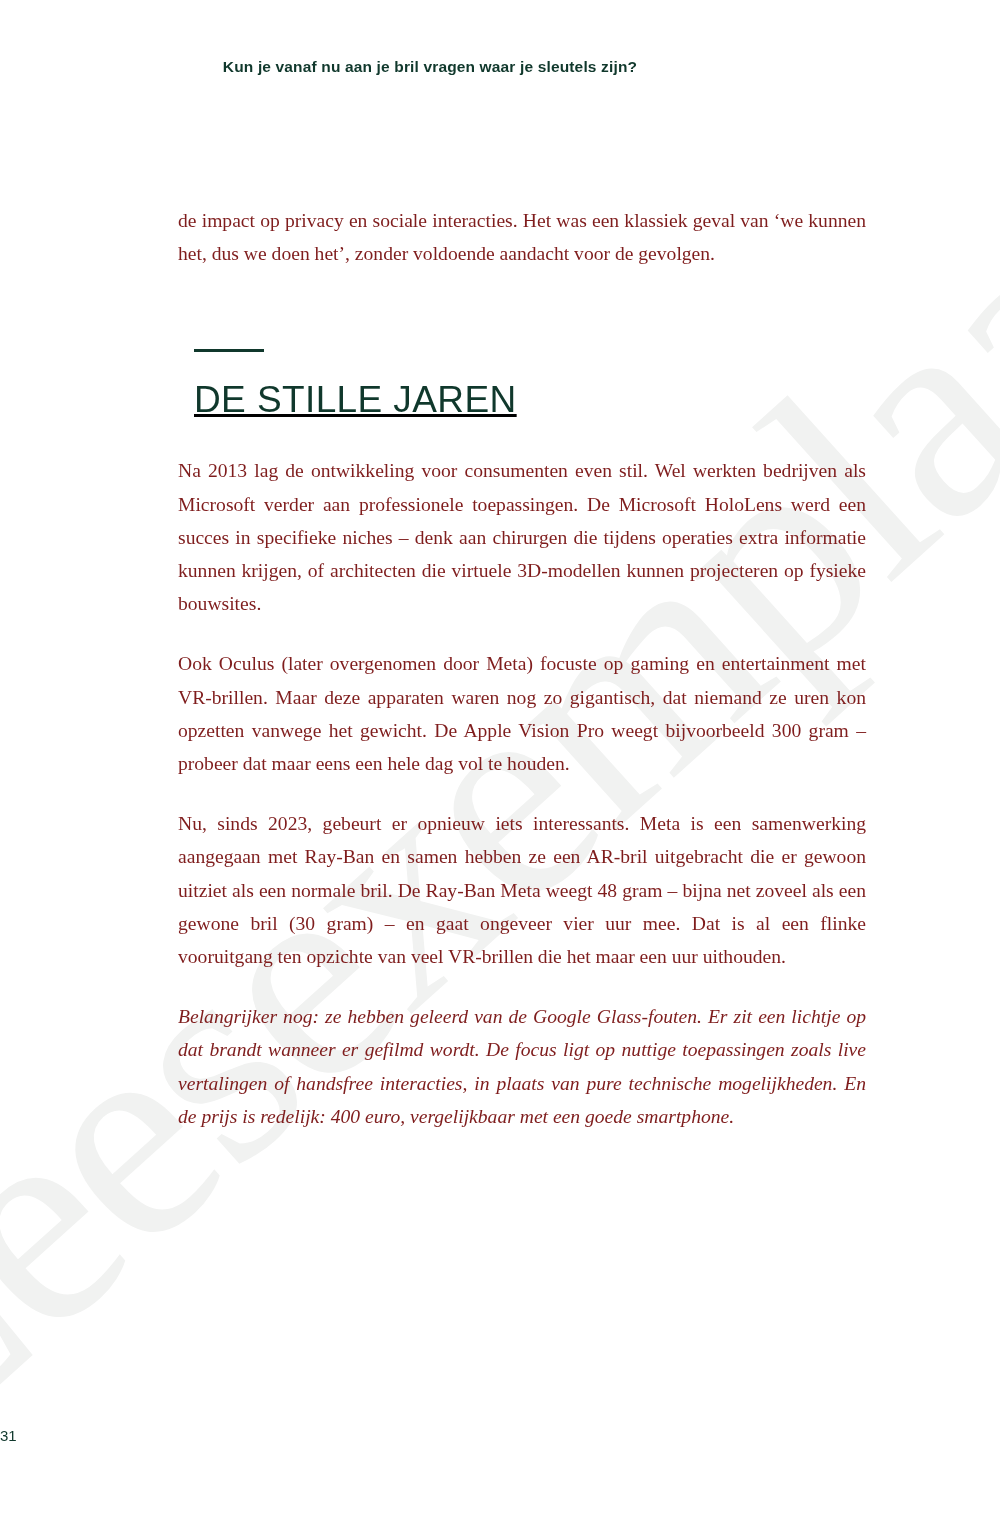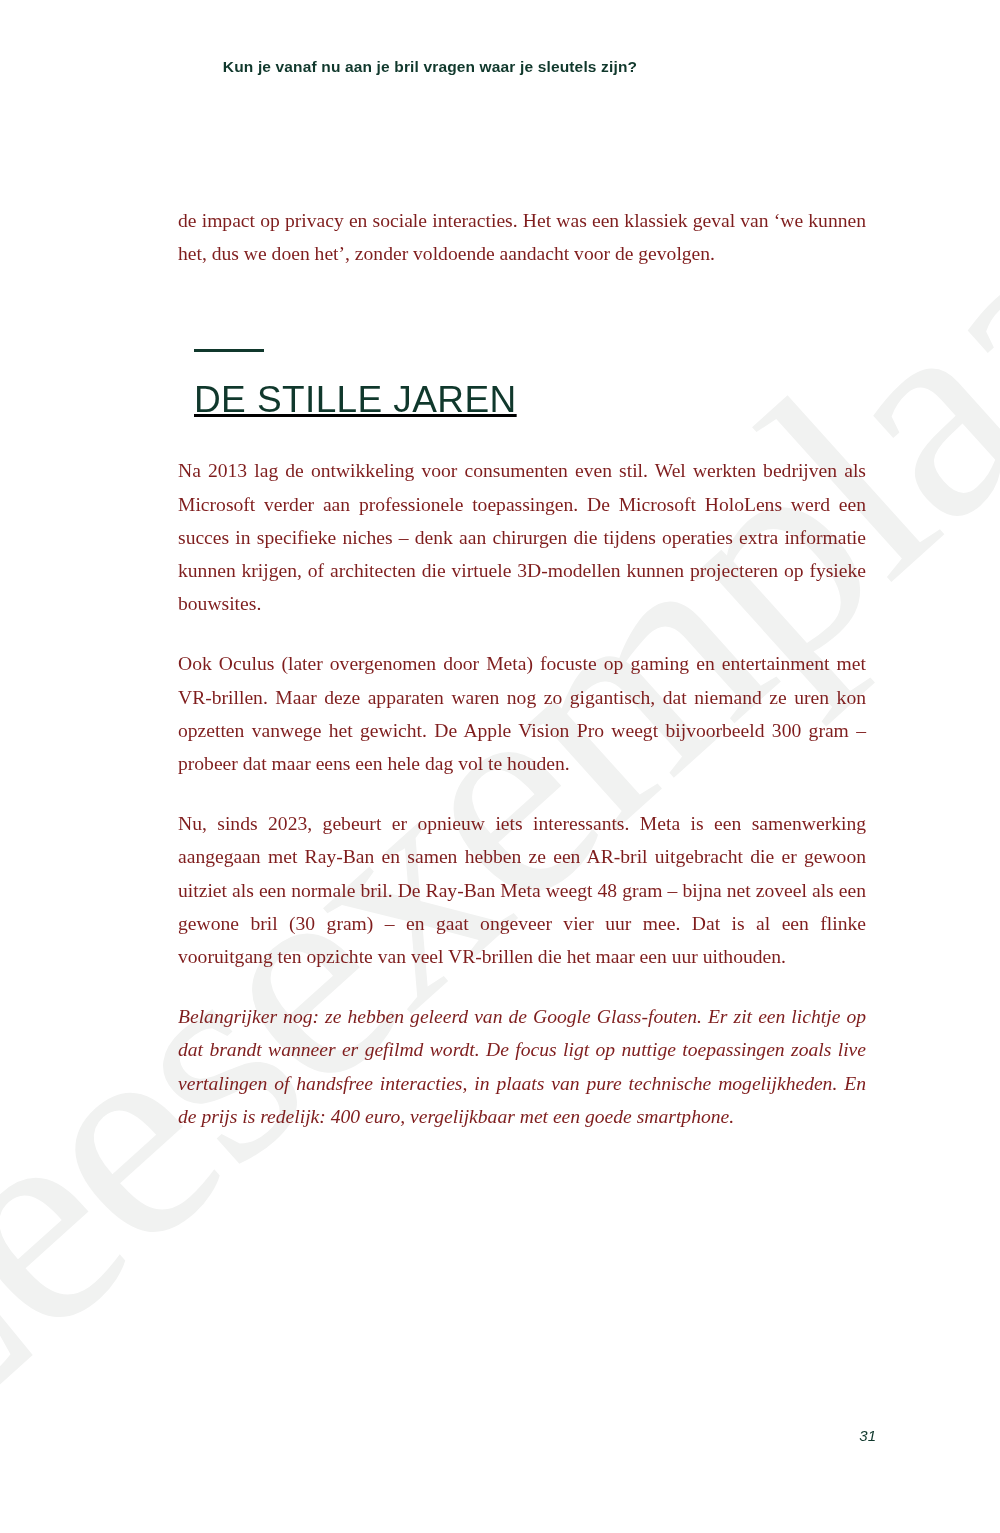--- a/index.html
+++ b/index.html
@@ -98,23 +98,22 @@
     color: #10382c;
     line-height: 1.08;
   }
 
   
   .folio {
     position: absolute;
     bottom: 88px;
     left: 0;
     width: 876px;
-    text-align: right;
+    text-align: left;
     z-index: 2;
-    font-style: italic;
   }
   .folio-number {
     font-family: "Liberation Sans", "DejaVu Sans", sans-serif;
     font-size: 15px;
     color: #10382c;
   }
 
   
   .top-offset { height: 204px; }
 </style>

